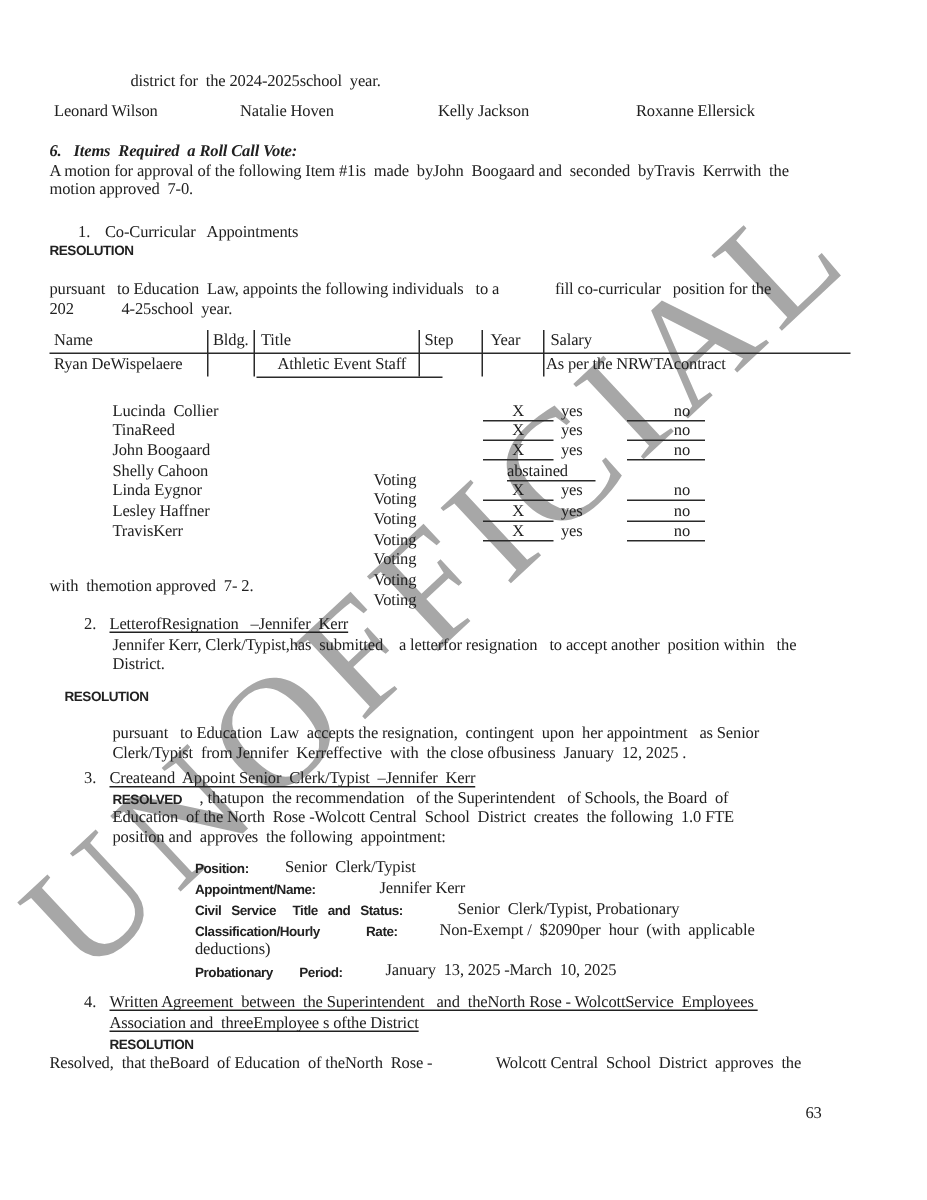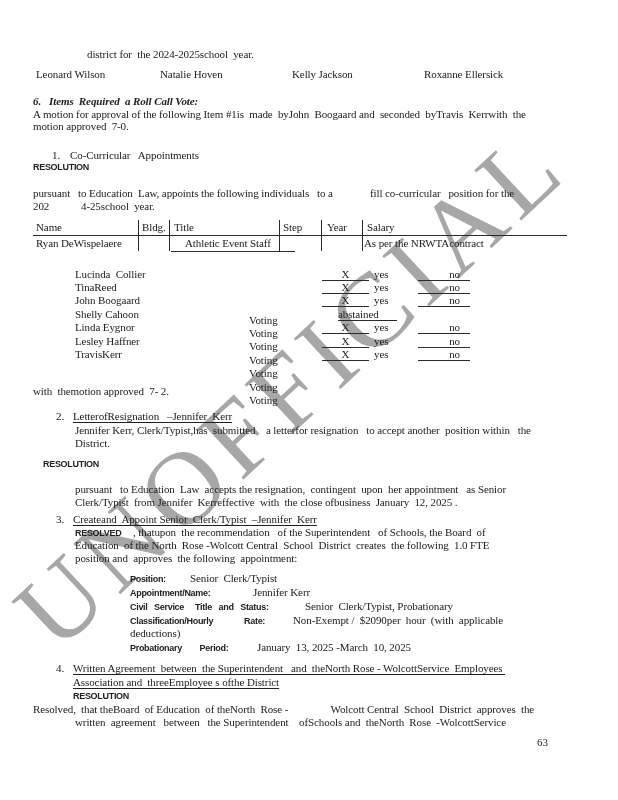--- a/index.html
+++ b/index.html
@@ -152,18 +152,17 @@
       <span class="line abs" style="left:130px;top:627px">deductions)</span>
       <span class="reslbl abs detail-label" style="top:642px">Probationary        Period:</span>
       <span class="line abs" style="left:257px;top:641px">January  13, 2025 -March  10, 2025</span>
     </div>
 
     <span class="num abs" style="left:56px;top:662px">4.</span>
     <span class="line abs und" style="left:73px;top:662px">Written Agreement  between  the Superintendent   and  theNorth Rose - WolcottService  Employees </span>
     <span class="line abs und" style="left:73px;top:676px">Association and  threeEmployee s ofthe District</span>
     <div class="reslbl abs" style="left:73px;top:690px">RESOLUTION</div>
     <div class="line abs" style="left:33px;top:703px">Resolved,  that theBoard  of Education  of theNorth  Rose -                Wolcott Central  School  District  approves  the</div>
-    <div class="line abs" style="left:75px;top:716px">written  agreement   between   the Superintendent    ofSchools and  theNorth  Rose  -WolcottService</div>
 
     <div class="line abs" style="left:537px;top:736px">63</div>
 
   </div>
 </div>
 
 </body></html>

